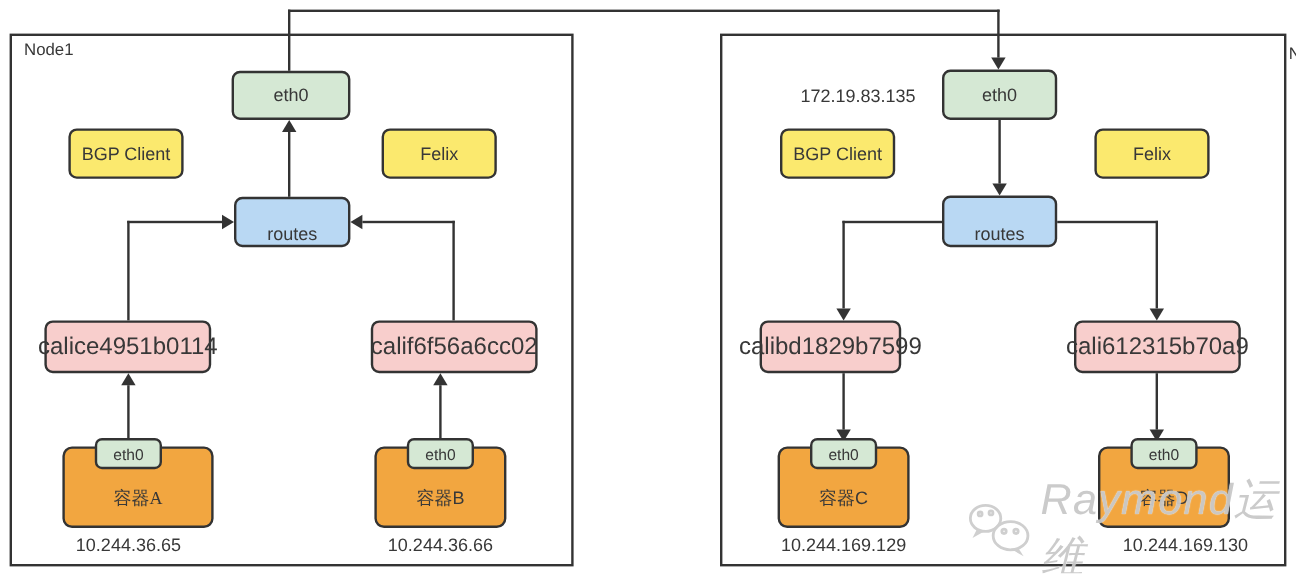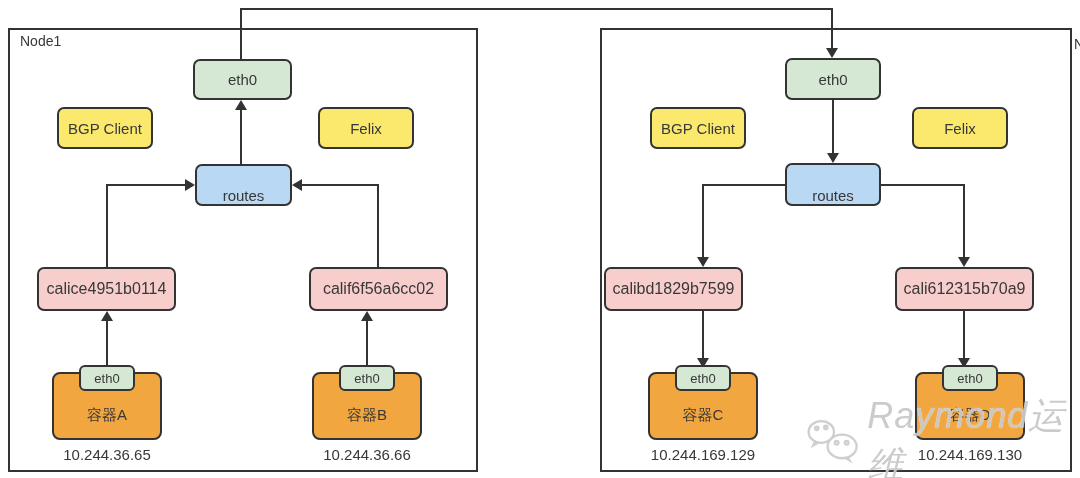--- a/index.html
+++ b/index.html
@@ -10,21 +10,21 @@
   html,body{margin:0;padding:0;background:#ffffff;}
   body{font-family:"Liberation Sans","DejaVu Sans",sans-serif;color:var(--text);}
   .canvas{position:relative;width:1080px;height:478px;background:#ffffff;overflow:hidden;}
   .node-rect{position:absolute;border:2px solid var(--border);box-sizing:border-box;background:transparent;}
   .node-label{position:absolute;font-size:14px;color:var(--text);}
   .box{position:absolute;border:2px solid var(--border);border-radius:7px;box-sizing:border-box;
        display:flex;align-items:center;justify-content:center;font-size:15px;color:var(--text);}
   .green{background:var(--green);}
   .yellow{background:var(--yellow);}
   .blue{background:var(--blue);align-items:flex-end;}
-  .pink{background:var(--pink);font-size:16px;}
+  .pink{background:var(--pink);font-size:20px;}
   .cont{position:absolute;border:2px solid var(--border);border-radius:8px;box-sizing:border-box;
         background:var(--orange);}
   .cont-name{position:absolute;left:0;right:0;bottom:13px;text-align:center;font-size:15px;color:var(--text);}
   .tab{position:absolute;border:2px solid var(--border);border-radius:6px;box-sizing:border-box;
        background:var(--green);display:flex;align-items:center;justify-content:center;
        font-size:13px;color:var(--text);}
   .ip{position:absolute;font-size:15px;color:var(--text);text-align:center;}
   .line{position:absolute;background:var(--line);}
   .arrow{position:absolute;width:0;height:0;}
   .arrow.up{border-left:6px solid transparent;border-right:6px solid transparent;border-bottom:10px solid var(--line);}
@@ -79,39 +79,40 @@
 
   <div class="line" style="left:377px;top:184px;width:2px;height:83px;"></div>
   <div class="line" style="left:302px;top:184px;width:77px;height:2px;"></div>
   <div class="arrow lt" style="left:292px;top:179px;"></div>
 
   <div class="line" style="left:106px;top:321px;width:2px;height:45px;"></div>
   <div class="arrow up" style="left:101px;top:311px;"></div>
   <div class="line" style="left:366px;top:321px;width:2px;height:45px;"></div>
   <div class="arrow up" style="left:361px;top:311px;"></div>
 
-  <div class="cont" style="left:52px;top:372px;width:110px;height:68px;">
+  <div class="cont" style="left:52px;top:372px;width:126px;height:68px;font-family:Liberation Serif, serif;">
     <span class="cont-name">容器A</span>
   </div>
   <div class="tab" style="left:79px;top:365px;width:56px;height:26px;">
     <span>eth0</span>
   </div>
   <span class="ip" style="left:37px;top:446px;width:140px;">10.244.36.65</span>
 
   <div class="cont" style="left:312px;top:372px;width:110px;height:68px;padding-left:16px;">
     <span class="cont-name">容器B</span>
   </div>
   <div class="tab" style="left:339px;top:365px;width:56px;height:26px;">
     <span>eth0</span>
   </div>
   <span class="ip" style="left:297px;top:446px;width:140px;">10.244.36.66</span>
 
   <div class="node-rect" style="left:600px;top:28px;width:472px;height:444px;"></div>
   <span class="node-label" style="left:1074px;top:36px;">Node2</span>
 
+  <span class="ip" style="left:645px;top:72px;width:140px;">172.19.83.135</span>
   <div class="box green" style="left:785px;top:58px;width:96px;height:42px;">
     <span>eth0</span>
   </div>
 
   <div class="box yellow" style="left:650px;top:107px;width:96px;height:42px;">
     <span>BGP Client</span>
   </div>
   <div class="box yellow" style="left:912px;top:107px;width:96px;height:42px;">
     <span>Felix</span>
   </div>
@@ -124,21 +125,21 @@
   <div class="arrow down" style="left:827px;top:153px;"></div>
 
   <div class="line" style="left:702px;top:184px;width:83px;height:2px;"></div>
   <div class="line" style="left:702px;top:184px;width:2px;height:73px;"></div>
   <div class="arrow down" style="left:697px;top:257px;"></div>
 
   <div class="line" style="left:881px;top:184px;width:84px;height:2px;"></div>
   <div class="line" style="left:963px;top:184px;width:2px;height:73px;"></div>
   <div class="arrow down" style="left:958px;top:257px;"></div>
 
-  <div class="box pink" style="left:604px;top:267px;width:139px;height:44px;">
+  <div class="box pink" style="left:633px;top:267px;width:118px;height:44px;">
     <span>calibd1829b7599</span>
   </div>
   <div class="box pink" style="left:895px;top:267px;width:139px;height:44px;">
     <span>cali612315b70a9</span>
   </div>
 
   <div class="line" style="left:702px;top:311px;width:2px;height:47px;"></div>
   <div class="arrow down" style="left:697px;top:358px;"></div>
   <div class="line" style="left:963px;top:311px;width:2px;height:47px;"></div>
   <div class="arrow down" style="left:958px;top:358px;"></div>
@@ -150,21 +151,21 @@
     <span>eth0</span>
   </div>
   <span class="ip" style="left:633px;top:446px;width:140px;">10.244.169.129</span>
 
   <div class="cont" style="left:915px;top:372px;width:110px;height:68px;">
     <span class="cont-name">容器D</span>
   </div>
   <div class="tab" style="left:942px;top:365px;width:56px;height:26px;">
     <span>eth0</span>
   </div>
-  <span class="ip" style="left:900px;top:446px;width:140px;">10.244.169.130</span>
+  <span class="ip" style="left:900px;top:446px;width:140px;text-align:right;">10.244.169.130</span>
 
   <div class="watermark">
     <svg width="62" height="54" viewBox="0 0 62 54">
       <g fill="none" stroke="#cdcdcd" stroke-width="2.6">
         <ellipse cx="18" cy="17" rx="14" ry="12"></ellipse>
         <ellipse cx="41" cy="33" rx="16" ry="13"></ellipse>
         <circle cx="13" cy="13" r="1.8"></circle>
         <circle cx="23" cy="12" r="1.8"></circle>
         <circle cx="35" cy="29" r="2"></circle>
         <circle cx="46" cy="29" r="2"></circle>

